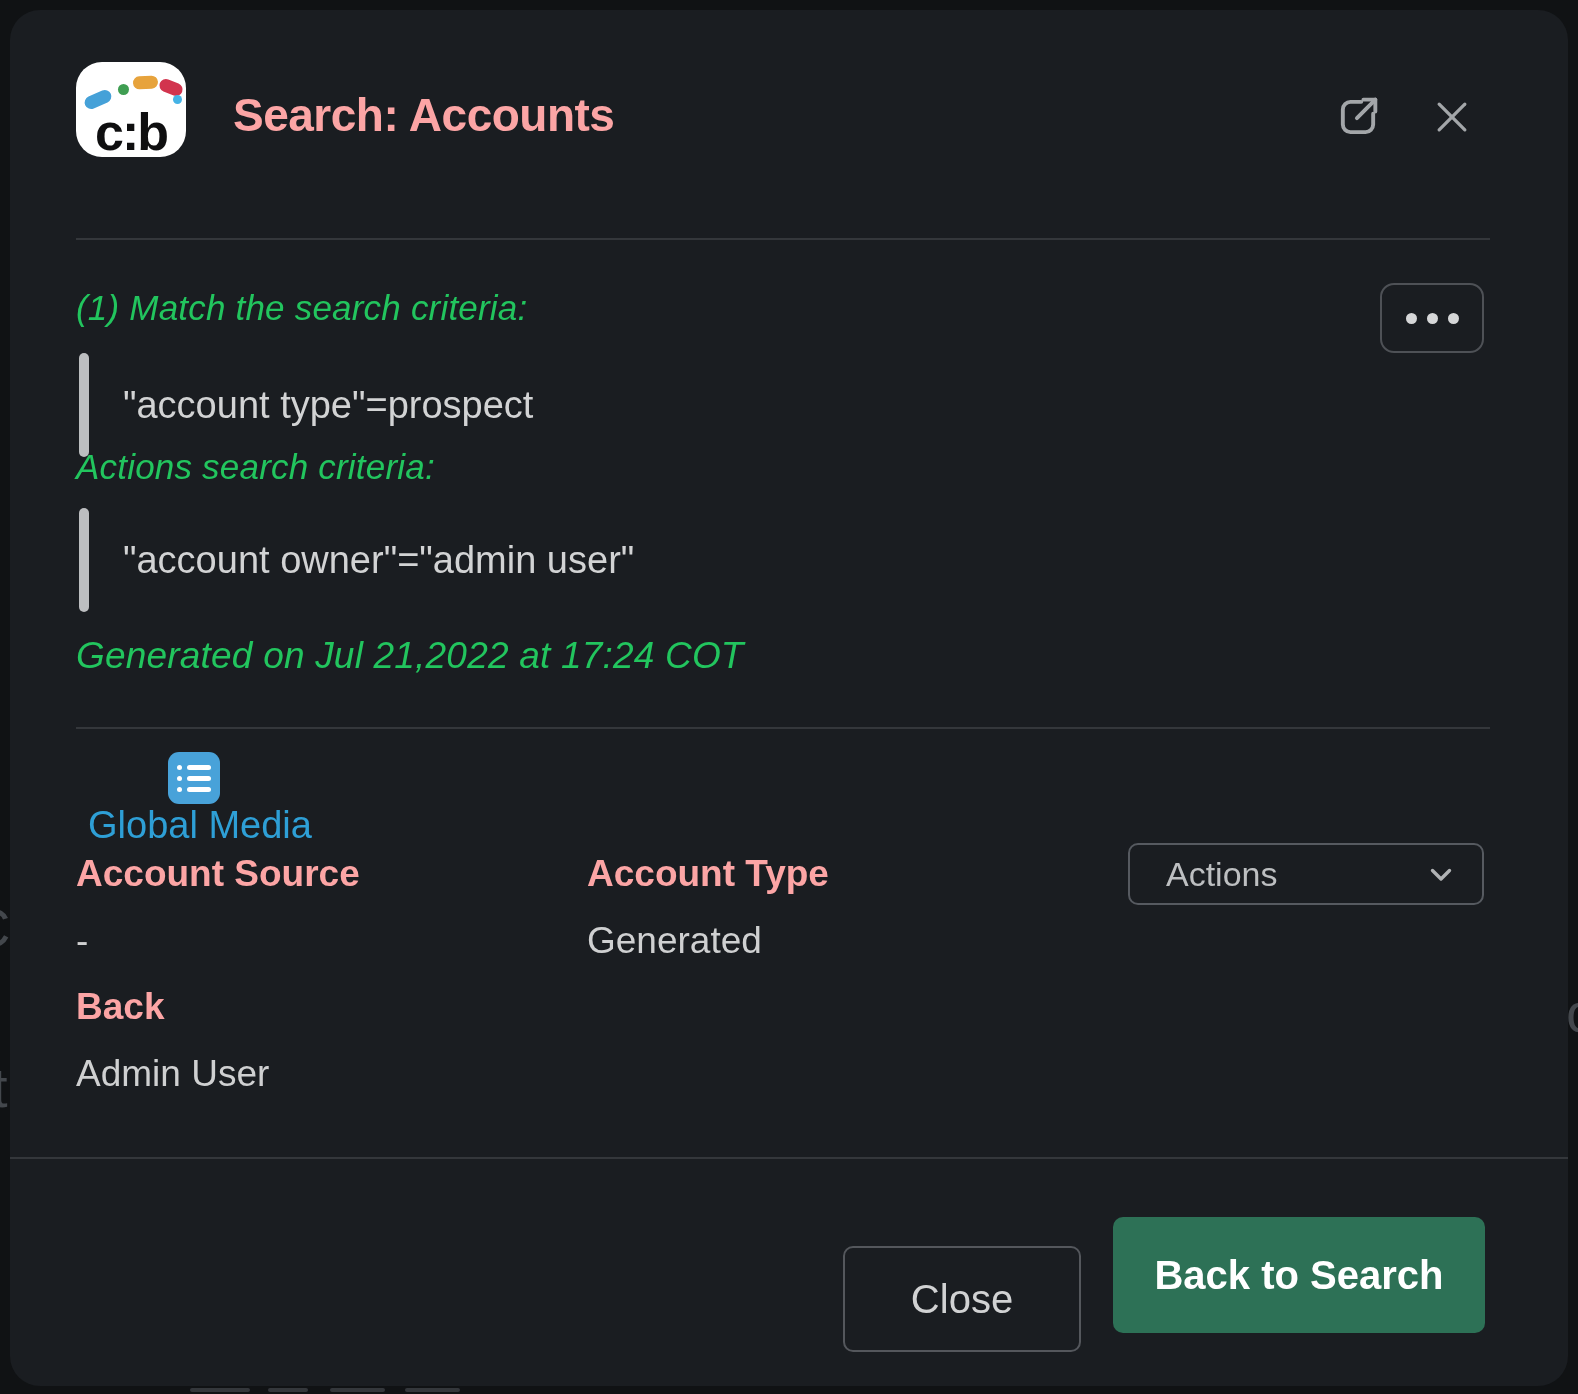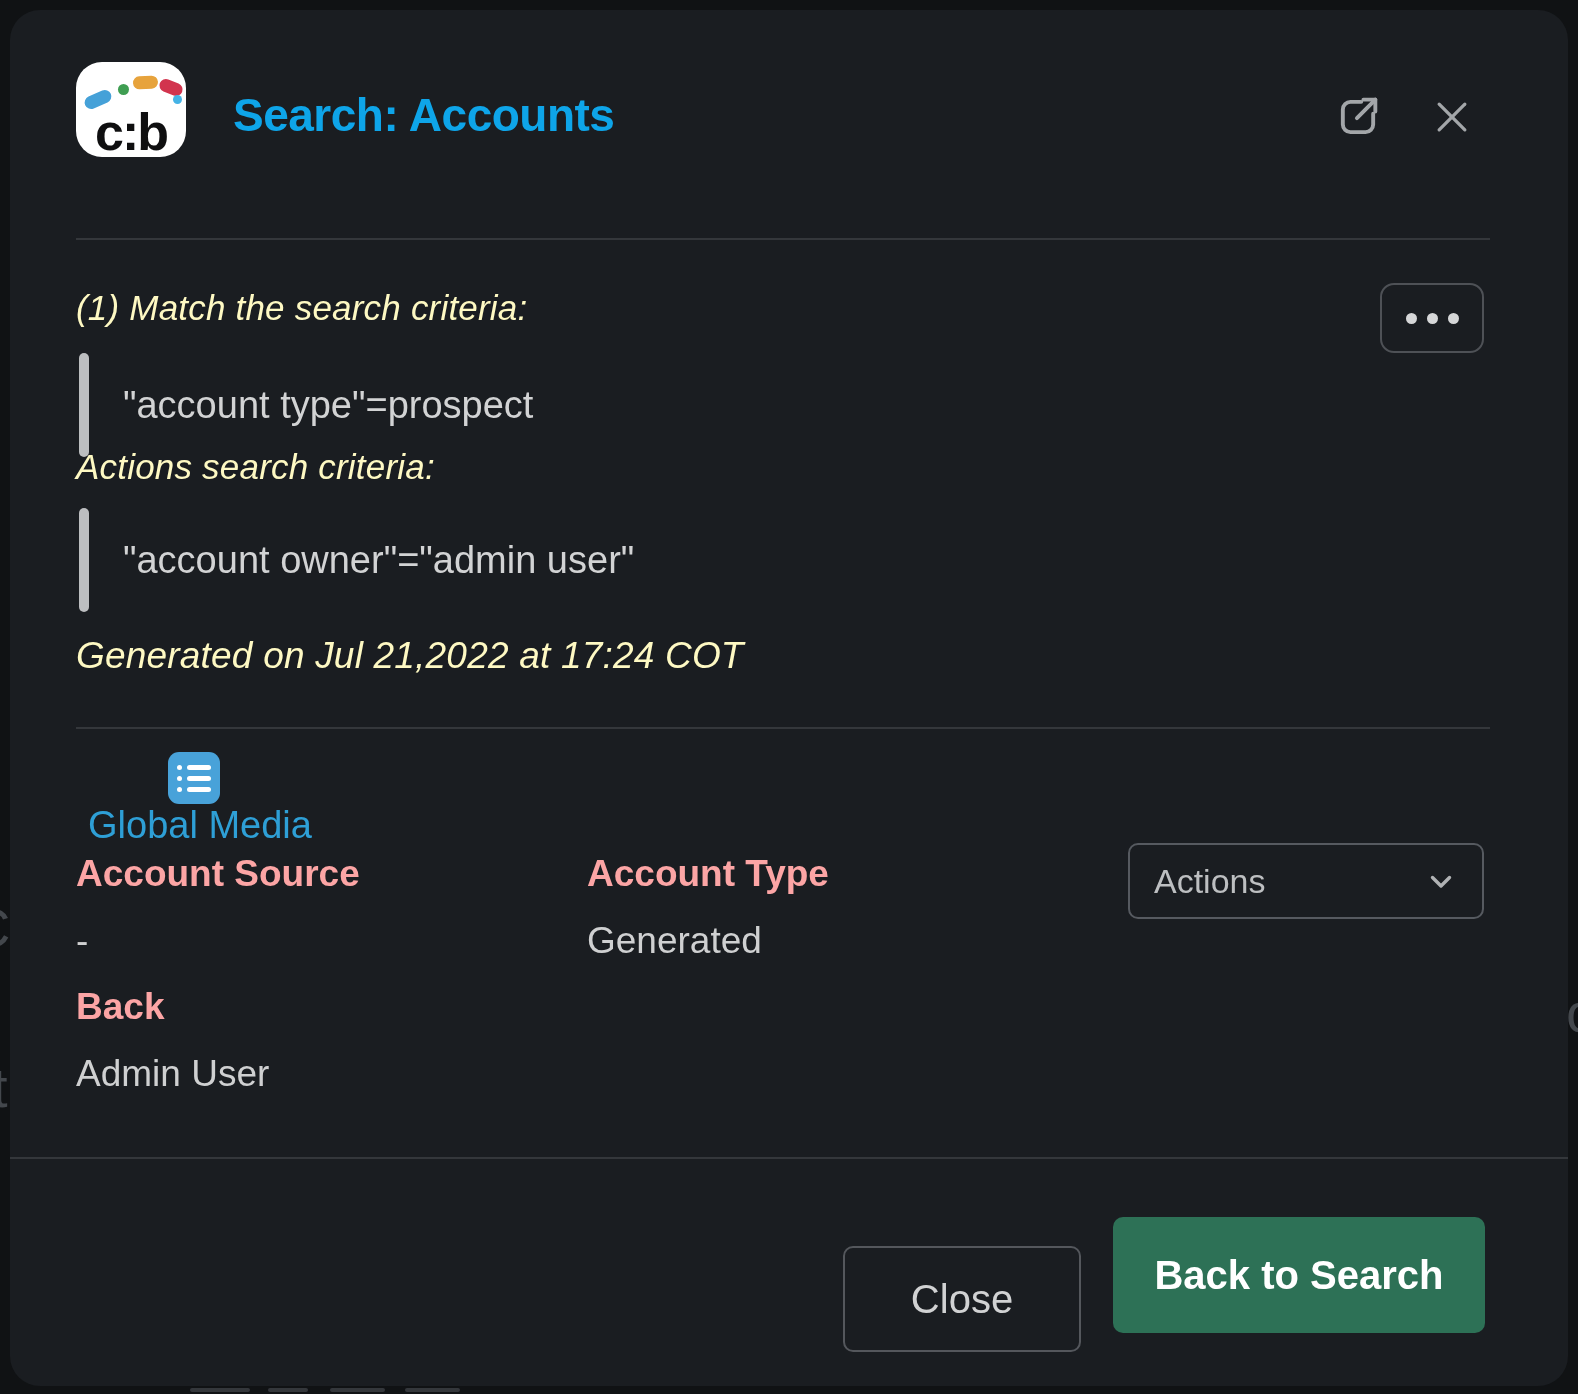--- a/index.html
+++ b/index.html
@@ -24,34 +24,34 @@
   .dot-green{left:42px;top:22px;width:11px;height:11px;border-radius:50%;background:#3f9e52;}
   .pill-amber{left:57px;top:14px;width:25px;background:#e7a33c;transform:rotate(-3deg);}
   .pill-red{left:83px;top:19px;width:24px;background:#d2344e;transform:rotate(22deg);}
   .dot-blue{left:97px;top:33px;width:9px;height:9px;border-radius:50%;background:#45b3e6;}
   .logo .cb{
     position:absolute;left:0;right:0;top:40px;text-align:center;
     font-size:52px;font-weight:800;color:#0f0f10;letter-spacing:-2px;
   }
   .modal-title{
     position:absolute;left:223px;top:78px;
-    font-size:46px;font-weight:800;color:#0ea5e9;letter-spacing:-0.5px;
+    font-size:46px;font-weight:800;color:#fca5a5;letter-spacing:-0.5px;
   }
   .header-btn{position:absolute;background:none;border:none;padding:0;cursor:pointer;line-height:0;}
   .btn-external{left:1322px;top:81px;}
   .btn-close{left:1420px;top:85px;}
   
   .divider{position:absolute;height:2px;background:#34373b;}
   .div1{left:66px;right:78px;top:228px;}
   .div2{left:66px;right:78px;top:717px;}
   .div-footer{left:0;right:0;top:1147px;}
   
   .italic-line{
     position:absolute;left:66px;
-    font-size:35px;font-style:italic;color:#fef9c3;letter-spacing:0.2px;
+    font-size:35px;font-style:italic;color:#22c55e;letter-spacing:0.2px;
   }
   .match-label{top:278px;}
   .ignored-label{top:437px;}
   .generated-line{top:625px;font-size:37px;}
   .quote{position:absolute;left:69px;display:flex;align-items:center;}
   .quote1{top:343px;}
   .quote2{top:498px;}
   .quote-bar{width:10px;height:104px;border-radius:6px;background:#bcbec0;margin-right:34px;flex:none;}
   .quote-text{font-size:38px;color:#d2d3d4;}
   .overflow-btn{
@@ -74,24 +74,24 @@
   }
   .field-label{position:absolute;font-size:37px;font-weight:700;color:#fca5a5;}
   .field-value{position:absolute;font-size:37px;color:#cfd0d1;}
   .f-src-label{left:66px;top:843px;}
   .f-src-value{left:66px;top:910px;}
   .f-type-label{left:577px;top:843px;}
   .f-type-value{left:577px;top:910px;}
   .f-owner-label{left:66px;top:976px;}
   .f-owner-value{left:66px;top:1043px;}
   .actions-btn{
-    position:absolute;left:1118px;top:833px;width:356px;height:76px;
+    position:absolute;left:1118px;top:833px;width:356px;height:62px;
     background:none;border:2px solid #565a60;border-radius:10px;cursor:pointer;
     display:flex;align-items:center;justify-content:space-between;
-    padding:0 24px 0 24px;box-sizing:border-box;
+    padding:0 24px 0 36px;box-sizing:border-box;
   }
   .actions-btn .actions-text{font-size:34px;color:#bdbfc1;font-family:inherit;}
   
   .footer-btn{
     position:absolute;border-radius:10px;cursor:pointer;
     font-family:inherit;font-size:40px;display:flex;align-items:center;justify-content:center;
   }
   .close-btn{
     left:833px;top:1212px;width:238px;height:106px;
     background:none;border:2px solid #54575c;color:#d1d2d3;font-weight:400;margin-top:24px;

